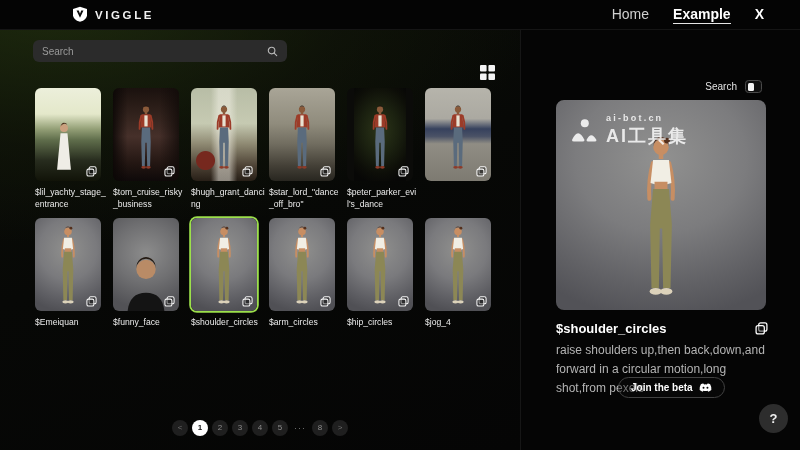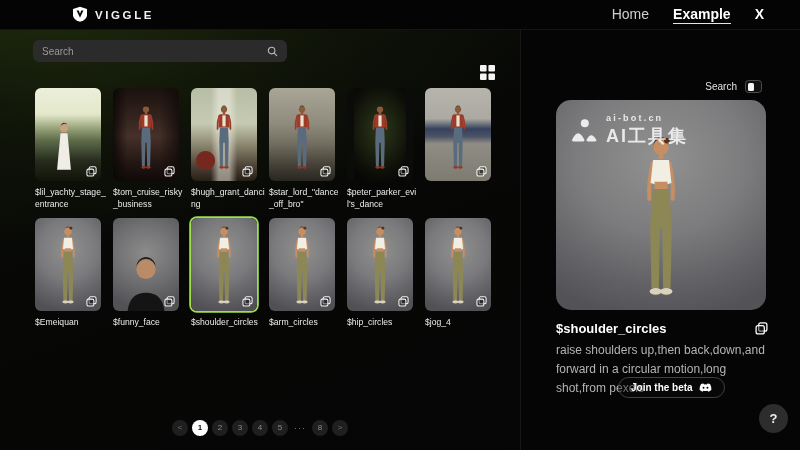--- a/index.html
+++ b/index.html
@@ -114,21 +114,21 @@
   .toggle {
     width:17px; height:13px; border-radius:3.5px;
     background:#101010; border:1px solid #4a4a4a; position:relative; cursor:pointer;
   }
   .toggle-knob {
     position:absolute; left:1.5px; top:1.5px; width:6px; height:8px;
     border-radius:1.5px; background:#f5f5f5;
   }
   .example-card {
     position:absolute; left:35px; top:70px; width:210px; height:210px;
-    border-radius:15px; overflow:hidden;
+    border-radius:8px; overflow:hidden;
     background:radial-gradient(ellipse 185px 160px at 50% 28%, #919190 0%, #7c7c7e 46%, #616165 80%, #525257 100%);
   }
   .watermark {
     position:absolute; left:15px; top:13px;
     display:flex; align-items:center; gap:8px;
     color:rgba(255,255,255,0.82);
   }
   .wm-logo { width:27px; height:23px; opacity:.85; }
   .wm-line1 { font-size:9px; font-weight:bold; letter-spacing:2.2px; }
   .wm-line2 { font-size:18px; font-weight:bold; letter-spacing:2px; margin-top:1px; }

